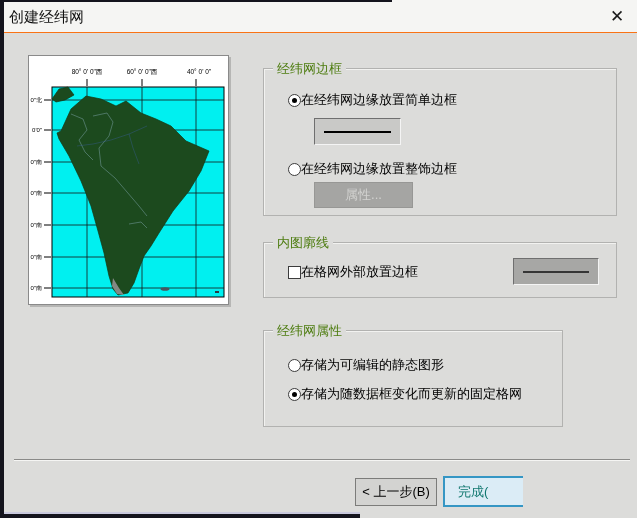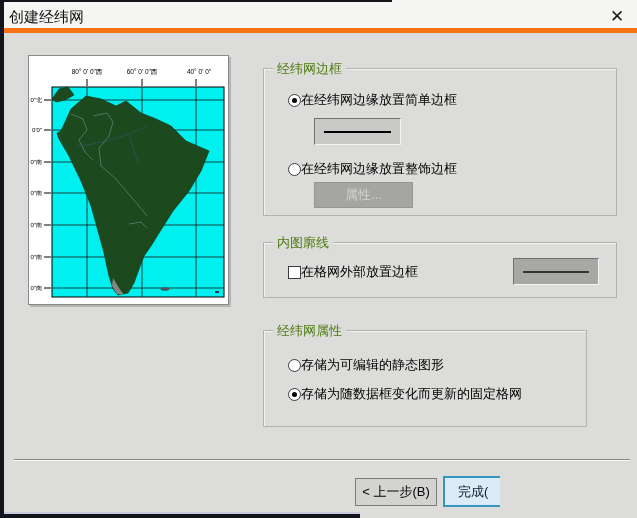--- a/index.html
+++ b/index.html
@@ -1,20 +1,20 @@
 <!DOCTYPE html>
 <html><head>
 <meta charset="utf-8">
 <style>
   html,body{margin:0;padding:0;background:#888;}
   *{box-sizing:border-box;font-family:"Liberation Sans",sans-serif;}
   .dialog{position:relative;width:637px;height:518px;background:#dcdcda;overflow:hidden;}
 
   
-  .titlebar{position:absolute;left:0;top:0;width:637px;height:33px;background:#f5f5f3;border-bottom:5px solid #f97316;}
+  .titlebar{position:absolute;left:0;top:0;width:637px;height:33px;background:#f5f5f3;border-bottom:1px solid #f97316;}
   .title{position:absolute;left:9px;top:8px;font-size:15px;color:#101010;}
   .close-btn{position:absolute;right:7px;top:4px;width:26px;height:24px;display:flex;align-items:center;justify-content:center;font-size:17px;color:#1a1a1a;cursor:pointer;}
   .edge-left{position:absolute;left:0;top:0;width:4px;height:518px;background:#14141d;}
   .edge-top{position:absolute;left:0;top:0;width:392px;height:2px;background:#14141d;}
   .edge-bottom{position:absolute;left:0;top:514px;width:360px;height:4px;background:#14141d;}
   .edge-bottom-hl{position:absolute;left:4px;top:512px;width:356px;height:2px;background:#c9c9dd;}
 
   
   .preview{position:absolute;left:28px;top:55px;width:201px;height:250px;background:#ffffff;border:1px solid #8a8a8a;box-shadow:2px 2px 0 #b6b6b4;}
   .preview svg{display:block;}
@@ -37,21 +37,21 @@
   .swatch-line{height:2px;width:78%;background:#000;}
   .swatch.enabled{background:#c9c9c7;}
   .swatch.disabled{background:#a7a7a5;}
   .swatch.disabled .swatch-line{height:2px;background:#353535;}
 
   .btn-disabled{position:absolute;background:#a5a5a3;border:1px solid #979795;color:#d2d2d0;font-size:13px;display:flex;align-items:center;justify-content:center;}
 
   
   .footer-sep{position:absolute;left:14px;top:459px;width:616px;height:2px;border-top:1px solid #8a8a88;border-bottom:1px solid #f5f5f3;}
   .btn-back{position:absolute;left:355px;top:478px;width:82px;height:28px;background:#d3d3d1;border:1px solid #7c7c7a;font-size:13px;color:#000;display:flex;align-items:center;justify-content:center;cursor:pointer;text-align:right;}
-  .btn-finish{position:absolute;left:443px;top:476px;width:57px;height:31px;background:#dbecf6;border:2px solid #3596c4;border-right:none;font-size:13px;color:#0f172a;display:flex;align-items:center;overflow:hidden;padding-left:13px;cursor:pointer;white-space:nowrap;}
+  .btn-finish{position:absolute;left:443px;top:476px;width:80px;height:31px;background:#dbecf6;border:2px solid #3596c4;border-right:none;font-size:13px;color:#0f766e;display:flex;align-items:center;overflow:hidden;padding-left:13px;cursor:pointer;white-space:nowrap;}
 </style>
 </head>
 <body>
 
 <div class="dialog">
 
   <div class="titlebar">
     <span class="title">创建经纬网</span>
     <span class="close-btn">
         <span>✕</span>
@@ -154,21 +154,21 @@
     <div class="opt-row" style="left:24px;top:20px;">
       <span class="checkbox"></span>
       <span class="opt-label">在格网外部放置边框</span>
     </div>
 
     <div class="swatch disabled" style="left:249px;top:15px;width:86px;height:27px;">
       <span class="swatch-line"></span>
     </div>
   </div>
 
-  <div class="groupbox" style="left:263px;top:330px;width:324px;height:97px;">
+  <div class="groupbox" style="left:263px;top:330px;width:300px;height:97px;">
     <span class="gb-label">经纬网属性</span>
 
     <div class="opt-row" style="left:24px;top:25px;">
       <span class="radio"></span>
       <span class="opt-label">存储为可编辑的静态图形</span>
     </div>
 
     <div class="opt-row" style="left:24px;top:54px;justify-content:space-between;">
       <span class="radio on"></span>
       <span class="opt-label">存储为随数据框变化而更新的固定格网</span>

